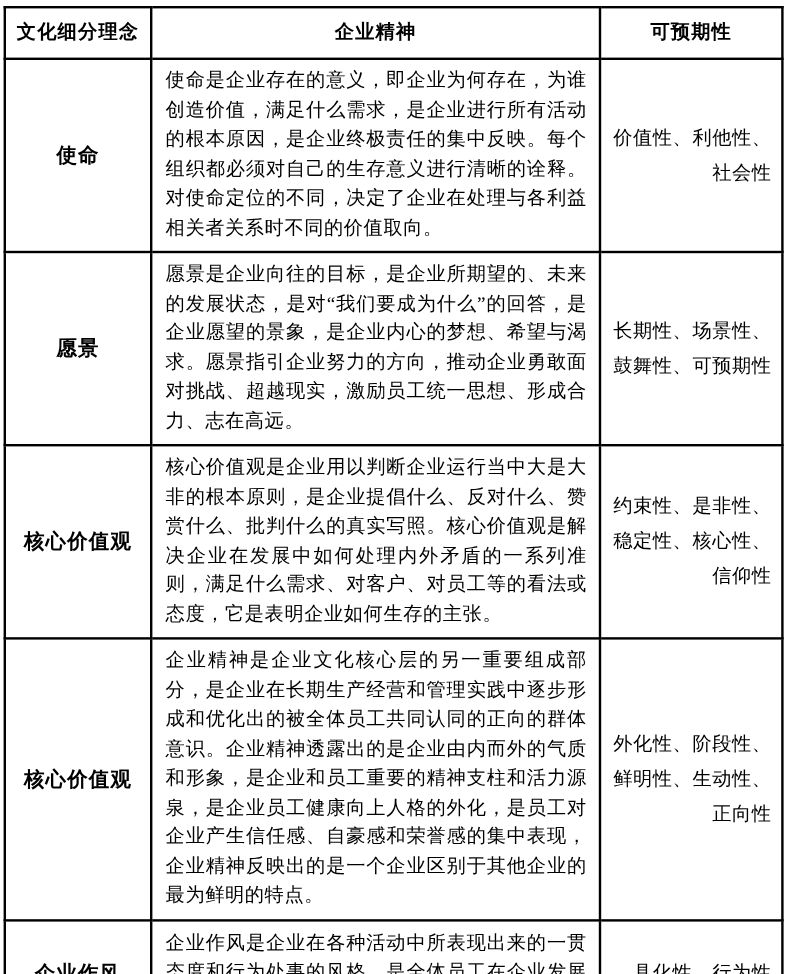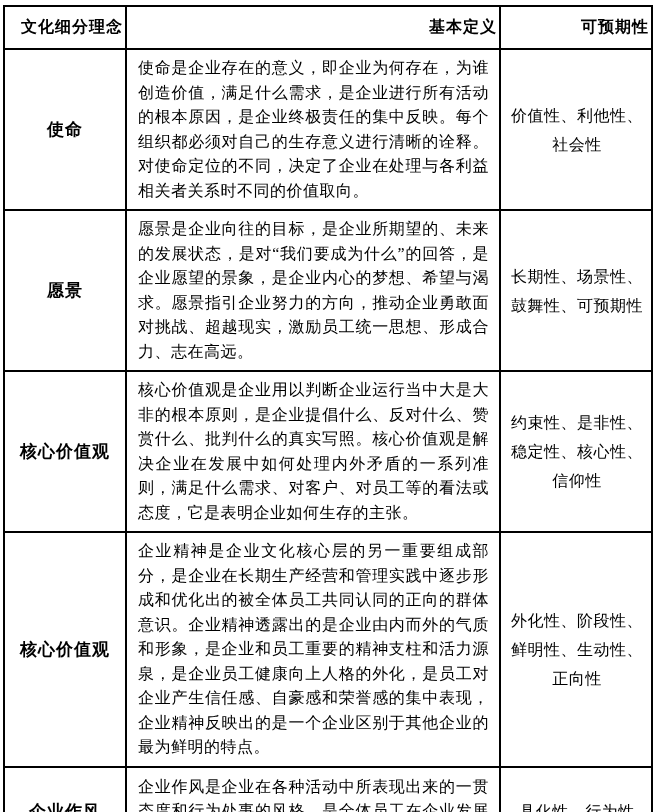--- a/index.html
+++ b/index.html
@@ -27,21 +27,21 @@
     vertical-align: middle;
   }
   col.c1 { width: 122px; }
   col.c2 { width: 374px; }
   col.c3 { width: 152px; }
 
   tr.header-row { height: 43px; }
   th.hdr {
     font-weight: bold;
     font-size: 16px;
-    text-align: right;
+    text-align: center;
     letter-spacing: 1px;
     padding: 4px 2px;
   }
   td.concept {
     font-weight: bold;
     font-size: 17px;
     text-align: center;
     letter-spacing: 1px;
     padding: 4px;
     margin-left: 28px;
@@ -51,21 +51,21 @@
     line-height: 24.5px;
     text-align: justify;
     text-justify: inter-character;
     vertical-align: middle;
     padding: 6px 10px 6px 11px;
     letter-spacing: 0.5px;
   }
   td.attributes {
     font-size: 16px;
     line-height: 29px;
-    text-align: center;
+    text-align: right;
     vertical-align: middle;
     padding: 4px 8px 4px 10px;
     letter-spacing: 0.5px;
   }
   tr.r-mission  { height: 147px; }
   tr.r-vision   { height: 150px; }
   tr.r-values   { height: 147px; }
   tr.r-spirit   { height: 225px; }
   tr.r-style    { height: 90px;  }
 </style>
@@ -75,21 +75,21 @@
 <div class="page">
   <table class="concept-table">
     <colgroup>
       <col class="c1">
         <col class="c2">
         <col class="c3">
     </colgroup>
     <thead>
       <tr class="header-row">
         <th class="hdr">文化细分理念</th>
-        <th class="hdr">基本定义</th>
+        <th class="hdr">企业精神</th>
         <th class="hdr">可预期性</th>
       </tr>
     </thead>
     <tbody>
       <tr class="r-mission">
         <td class="concept">使命</td>
         <td class="definition">使命是企业存在的意义，即企业为何存在，为谁创造价值，满足什么需求，是企业进行所有活动的根本原因，是企业终极责任的集中反映。每个组织都必须对自己的生存意义进行清晰的诠释。对使命定位的不同，决定了企业在处理与各利益相关者关系时不同的价值取向。</td>
         <td class="attributes">价值性、利他性、社会性</td>
       </tr>
       <tr class="r-vision">

